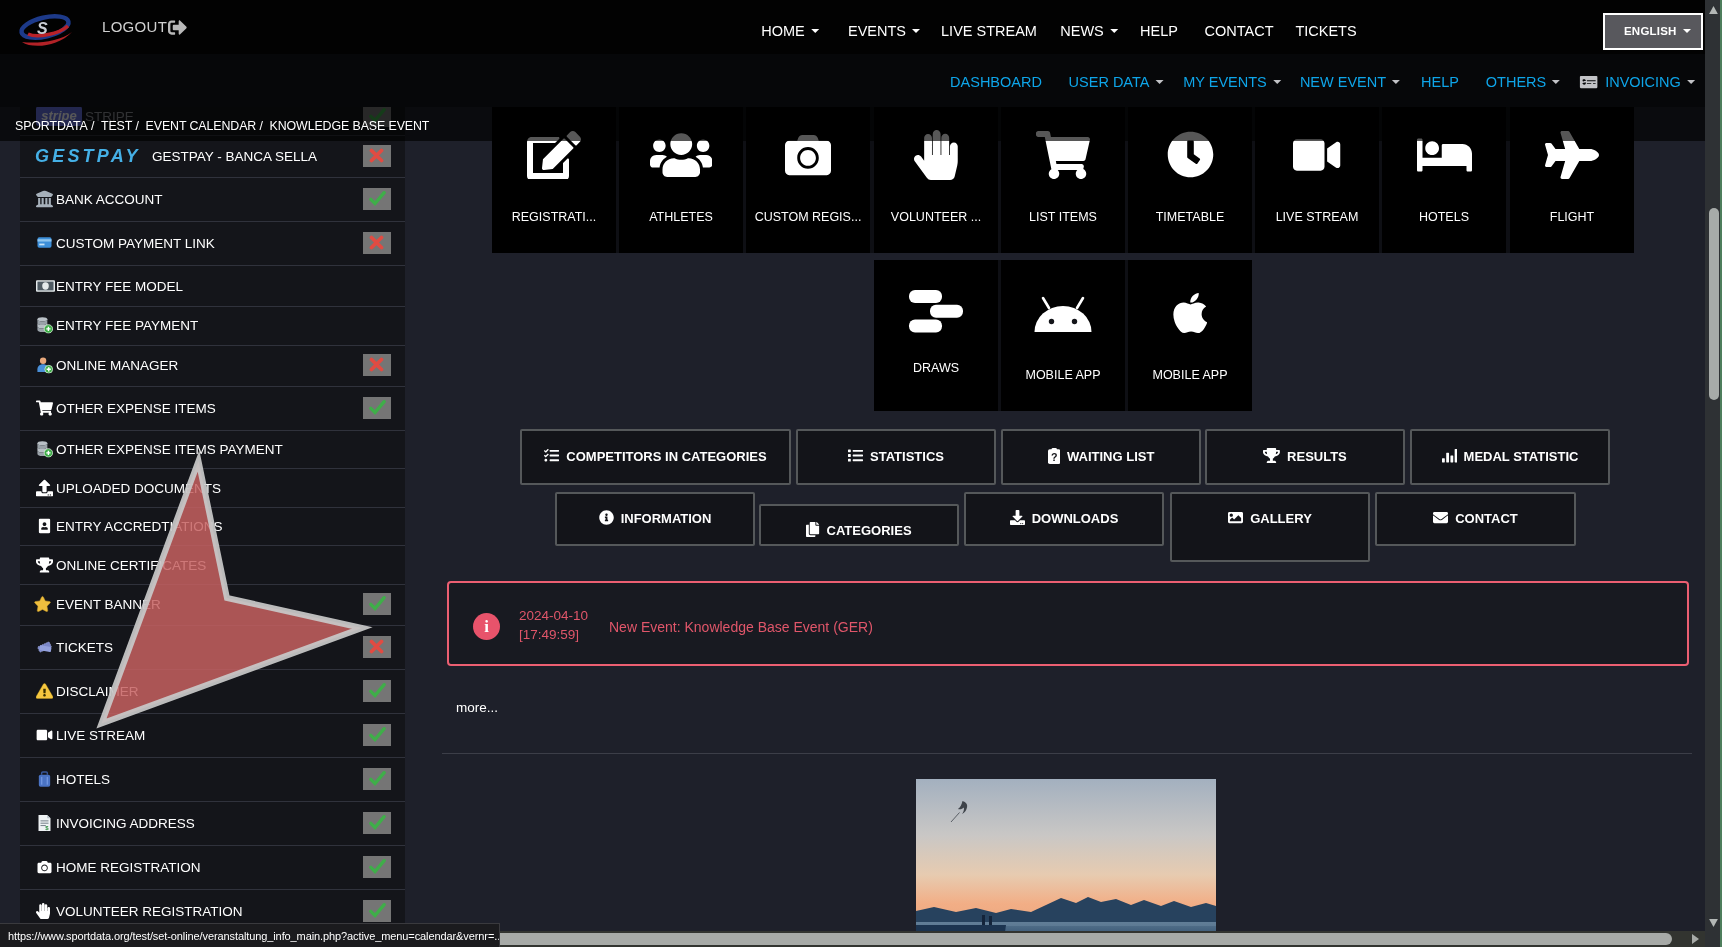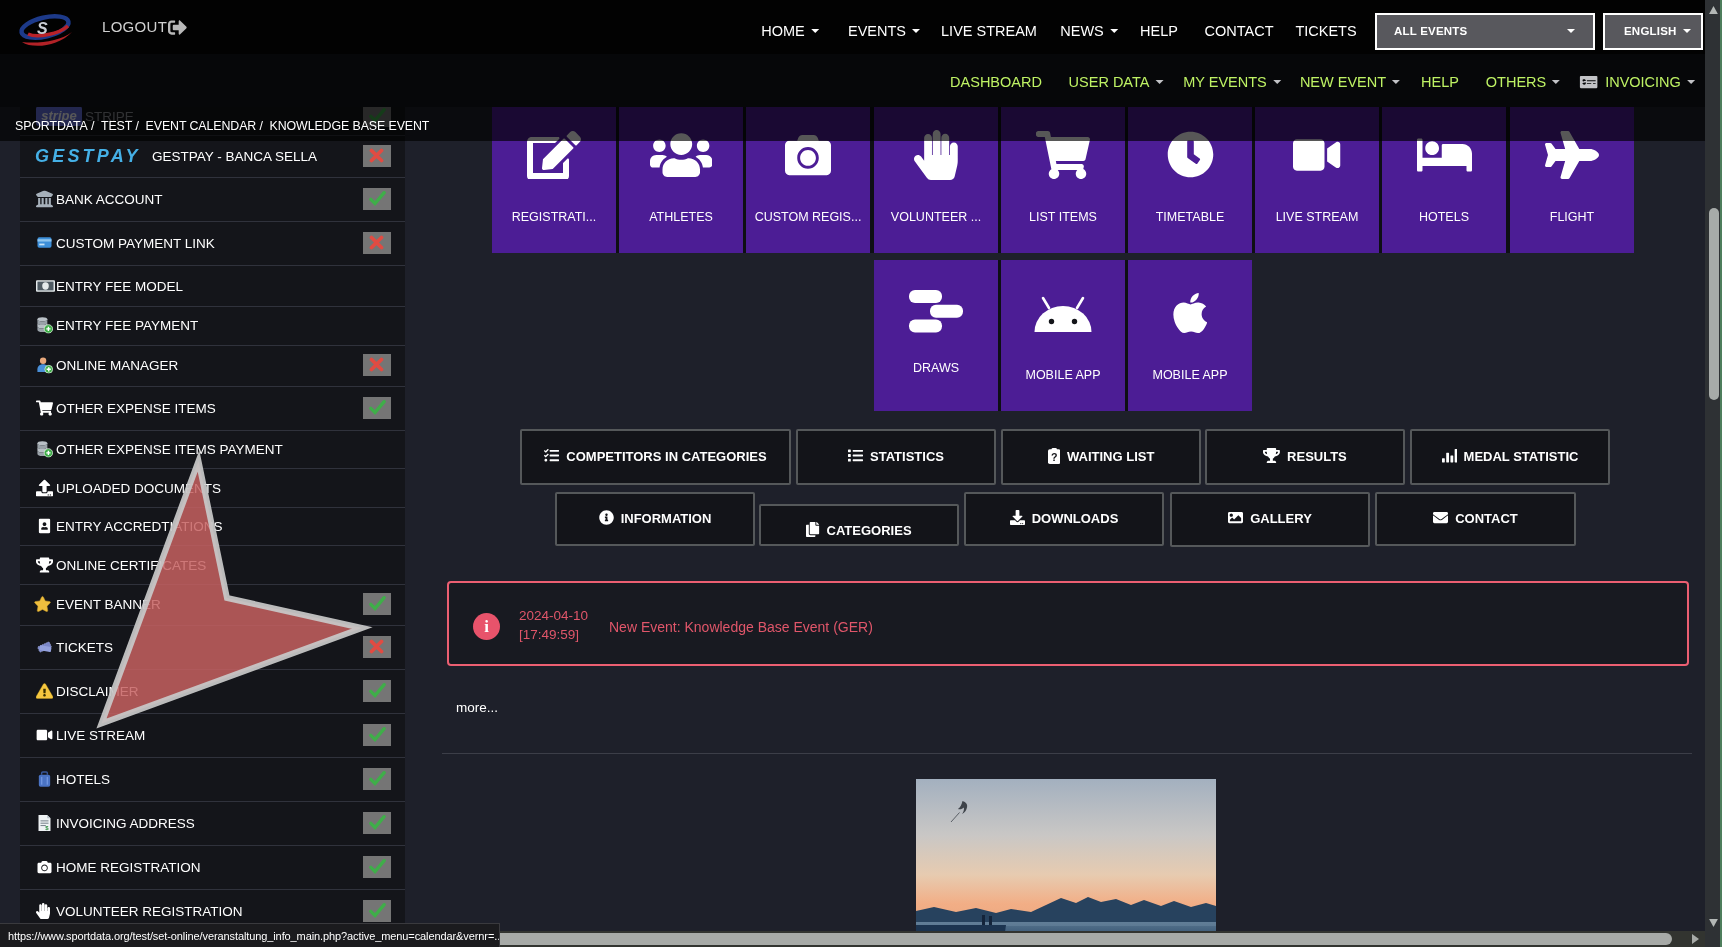--- a/index.html
+++ b/index.html
@@ -8,34 +8,34 @@
   .abs { position:absolute; }
   
   #nav1 { position:absolute; left:0; top:0; width:1722px; height:54px; background:#020202; z-index:30; }
   .n1item { position:absolute; top:4px; height:54px; line-height:54px; color:#fff; font-size:14.5px; white-space:nowrap; transform:translateX(-50%); }
   .caret { display:inline-block; width:0; height:0; border-left:4px solid transparent; border-right:4px solid transparent; border-top:4px solid #fff; vertical-align:middle; margin-left:6px; margin-top:-2px; }
   .caret.gray { border-top-color:#c2c3c7; }
   #logout { position:absolute; left:102px; top:0; height:54px; line-height:54px; color:#d0d0d0; font-size:15px; letter-spacing:0.3px; }
   .selbox { position:absolute; top:13px; height:37px; background:#58585d; border:2px solid #fff; color:#fff; font-weight:bold; font-size:11.5px; line-height:33px; letter-spacing:0.2px; }
   
   #nav2 { position:absolute; left:0; top:54px; width:1722px; height:53px; background:#060709; z-index:30; }
-  .n2item { position:absolute; top:2px; height:53px; line-height:53px; color:#bef264; font-size:14.5px; white-space:nowrap; transform:translateX(-50%); }
+  .n2item { position:absolute; top:2px; height:53px; line-height:53px; color:#0ea5e9; font-size:14.5px; white-space:nowrap; transform:translateX(-50%); }
   
   #crumb { position:absolute; left:0; top:107px; width:1722px; height:34px; background:rgba(0,0,0,0.66); z-index:20; }
   #crumb span { position:absolute; left:15px; top:2px; height:34px; line-height:34px; color:#fff; font-weight:normal; font-size:12.4px; letter-spacing:-0.1px; }
   
   #sidebar { position:absolute; left:20px; top:91px; width:385px; height:840px; background:#14151a; z-index:5; }
   .sep { position:absolute; left:0; width:385px; height:1px; background:#30323c; }
   .item { position:absolute; left:0; width:385px; height:0; }
   .itxt { position:absolute; left:36px; top:0; transform:translateY(-50%); color:#fff; font-size:13.5px; white-space:nowrap; }
   .iic  { position:absolute; left:16px; top:0; transform:translateY(-50%); width:17px; height:17px; }
   .badge { position:absolute; left:343px; top:0; transform:translateY(-50%); width:28px; height:22px; background:#757575; }
   .badge svg { position:absolute; left:6px; top:3px; }
   
-  .tile { position:absolute; width:124px; height:151px; background:#4c1d95; z-index:4; }
+  .tile { position:absolute; width:124px; height:151px; background:#000000; z-index:4; }
   .tic { position:absolute; left:0; top:22px; width:124px; height:62px; text-align:center; }
   .tlab { position:absolute; left:4px; top:108px; width:116px; text-align:center; color:#fff; font-size:12.5px; white-space:nowrap; }
   
   .btn { position:absolute; background:#131419; border:2px solid #55585a; border-radius:2px; color:#fff; font-weight:bold; font-size:13px; text-align:center; z-index:4; }
   .btn svg { vertical-align:-2px; margin-right:7px; }
   
   #notif { position:absolute; left:447px; top:581px; width:1242px; height:85px; border:2px solid #ec5f72; border-radius:4px; background:#181a21; z-index:4; }
   
   #vsb { position:absolute; left:1705px; top:0; width:17px; height:947px; background:#2e3134; z-index:40; }
   #vthumb { position:absolute; left:3.5px; top:208px; width:10px; height:192px; background:#a7aba9; border-radius:5px; }
@@ -59,24 +59,20 @@
   <svg class="abs" style="left:167px;top:18px" width="21" height="19" viewBox="0 0 512 512">
       <path fill="#b9b9b9" d="M497 273L329 441c-15 15-41 4.5-41-17v-96H152c-13.3 0-24-10.7-24-24v-96c0-13.3 10.7-24 24-24h136V88c0-21.4 25.9-32 41-17l168 168c9.3 9.4 9.3 24.6 0 34zM192 436v-40c0-6.6-5.4-12-12-12H96c-17.7 0-32-14.3-32-32V160c0-17.7 14.3-32 32-32h84c6.6 0 12-5.4 12-12V76c0-6.6-5.4-12-12-12H96c-53 0-96 43-96 96v192c0 53 43 96 96 96h84c6.6 0 12-5.4 12-12z"></path>
     </svg>
   <span class="n1item" style="left:790px">HOME<span class="caret"></span></span>
   <span class="n1item" style="left:884px">EVENTS<span class="caret"></span></span>
   <span class="n1item" style="left:989px">LIVE STREAM</span>
   <span class="n1item" style="left:1089px">NEWS<span class="caret"></span></span>
   <span class="n1item" style="left:1159px">HELP</span>
   <span class="n1item" style="left:1239px">CONTACT</span>
   <span class="n1item" style="left:1326px">TICKETS</span>
-  <div class="selbox" style="left:1375px;width:220px;">
-    <span style="position:absolute;left:17px;">ALL EVENTS</span>
-    <span class="caret" style="position:absolute;right:18px;top:16px;"></span>
-  </div>
   <div class="selbox" style="left:1603px;width:100px;">
     <span style="position:absolute;left:19px;">ENGLISH</span>
     <span class="caret" style="position:absolute;right:10px;top:16px;"></span>
   </div>
 </div>
 
 <div id="nav2">
   <span class="n2item" style="left:996px">DASHBOARD</span>
   <span class="n2item" style="left:1116px">USER DATA<span class="caret gray"></span></span>
   <span class="n2item" style="left:1232px">MY EVENTS<span class="caret gray"></span></span>
@@ -432,21 +428,21 @@
       </svg>MEDAL STATISTIC</div>
   <div class="btn" style="left:555px;top:492px;width:200px;height:54px;line-height:50px"><svg height="15" viewBox="0 0 512 512">
         <path fill="#fff" d="M256 8C119.043 8 8 119.083 8 256c0 136.997 111.043 248 248 248s248-111.003 248-248C504 119.083 392.957 8 256 8zm0 110c23.196 0 42 18.804 42 42s-18.804 42-42 42-42-18.804-42-42 18.804-42 42-42zm56 254c0 6.627-5.373 12-12 12h-88c-6.627 0-12-5.373-12-12v-24c0-6.627 5.373-12 12-12h12v-64h-12c-6.627 0-12-5.373-12-12v-24c0-6.627 5.373-12 12-12h64c6.627 0 12 5.373 12 12v100h12c6.627 0 12 5.373 12 12v24z"></path>
       </svg>INFORMATION</div>
   <div class="btn" style="left:759px;top:504px;width:200px;height:42px;line-height:50px"><svg height="15" viewBox="0 0 448 512">
         <path fill="#fff" d="M320 448v40c0 13.255-10.745 24-24 24H24c-13.255 0-24-10.745-24-24V120c0-13.255 10.745-24 24-24h72v296c0 30.879 25.121 56 56 56h168zm0-344V0H152c-13.255 0-24 10.745-24 24v368c0 13.255 10.745 24 24 24h272c13.255 0 24-10.745 24-24V128H344c-13.2 0-24-10.8-24-24zm120.971-31.029L375.029 7.029A24 24 0 0 0 358.059 0H352v96h96v-6.059a24 24 0 0 0-7.029-16.97z"></path>
       </svg>CATEGORIES</div>
   <div class="btn" style="left:964px;top:492px;width:200px;height:54px;line-height:50px"><svg height="15" viewBox="0 0 512 512">
         <path fill="#fff" d="M216 0h80c13.3 0 24 10.7 24 24v168h87.7c17.8 0 26.7 21.5 14.1 34.1L269.7 378.3c-7.5 7.5-19.8 7.5-27.3 0L90.1 226.1c-12.6-12.6-3.7-34.1 14.1-34.1H192V24c0-13.3 10.7-24 24-24zm296 376v112c0 13.3-10.7 24-24 24H24c-13.3 0-24-10.7-24-24V376c0-13.3 10.7-24 24-24h146.7l49 49c20.1 20.1 52.5 20.1 72.6 0l49-49H488c13.3 0 24 10.7 24 24zm-124 88c0-11-9-20-20-20s-20 9-20 20 9 20 20 20 20-9 20-20zm64 0c0-11-9-20-20-20s-20 9-20 20 9 20 20 20 20-9 20-20z"></path>
       </svg>DOWNLOADS</div>
-  <div class="btn" style="left:1170px;top:492px;width:200px;height:55px;line-height:50px"><svg height="15" viewBox="0 0 512 512">
+  <div class="btn" style="left:1170px;top:492px;width:200px;height:70px;line-height:50px"><svg height="15" viewBox="0 0 512 512">
         <path fill="#fff" d="M464 448H48c-26.51 0-48-21.49-48-48V112c0-26.51 21.49-48 48-48h416c26.51 0 48 21.49 48 48v288c0 26.51-21.49 48-48 48zM112 120c-30.928 0-56 25.072-56 56s25.072 56 56 56 56-25.072 56-56-25.072-56-56-56zM64 384h384V272l-87.515-87.515c-4.686-4.686-12.284-4.686-16.971 0L208 320l-55.515-55.515c-4.686-4.686-12.284-4.686-16.971 0L64 336v48z"></path>
       </svg>GALLERY</div>
   <div class="btn" style="left:1375px;top:492px;width:201px;height:54px;line-height:50px"><svg height="15" viewBox="0 0 512 512">
         <path fill="#fff" d="M502.3 190.8c3.9-3.1 9.7-.2 9.7 4.7V400c0 26.5-21.5 48-48 48H48c-26.5 0-48-21.5-48-48V195.6c0-5 5.7-7.8 9.7-4.7 22.4 17.4 52.1 39.5 154.1 113.6 21.1 15.4 56.7 47.8 92.2 47.6 35.7.3 72-32.8 92.3-47.6 102-74.1 131.6-96.3 154-113.7zM256 320c23.2.4 56.6-29.2 73.4-41.4 132.7-96.3 142.8-104.7 173.4-128.7 5.8-4.5 9.2-11.5 9.2-18.9v-19c0-26.5-21.5-48-48-48H48C21.5 64 0 85.5 0 112v19c0 7.4 3.4 14.3 9.2 18.9 30.6 23.9 40.7 32.4 173.4 128.7 16.8 12.2 50.2 41.8 73.4 41.4z"></path>
       </svg>CONTACT</div>
 </div>
 
 <div id="notif">
   <div class="abs" style="left:24px;top:30px;width:27px;height:27px;border-radius:50%;background:#e8536b;">
     <span style="position:absolute;left:0;width:27px;text-align:center;top:4px;color:#fff;font-family:'Liberation Serif',serif;font-weight:bold;font-size:17px;">i</span>

